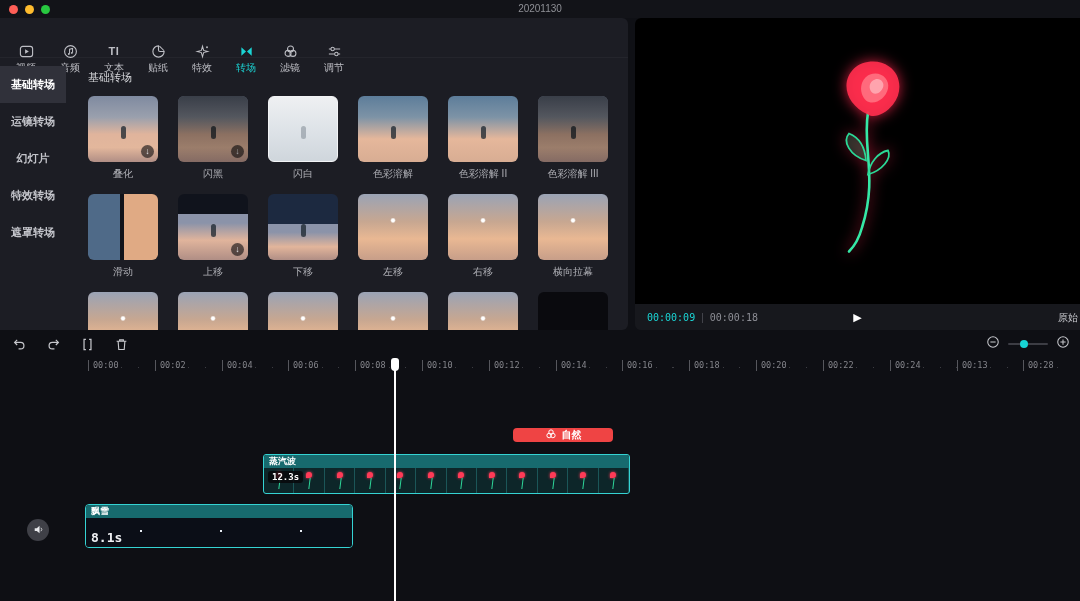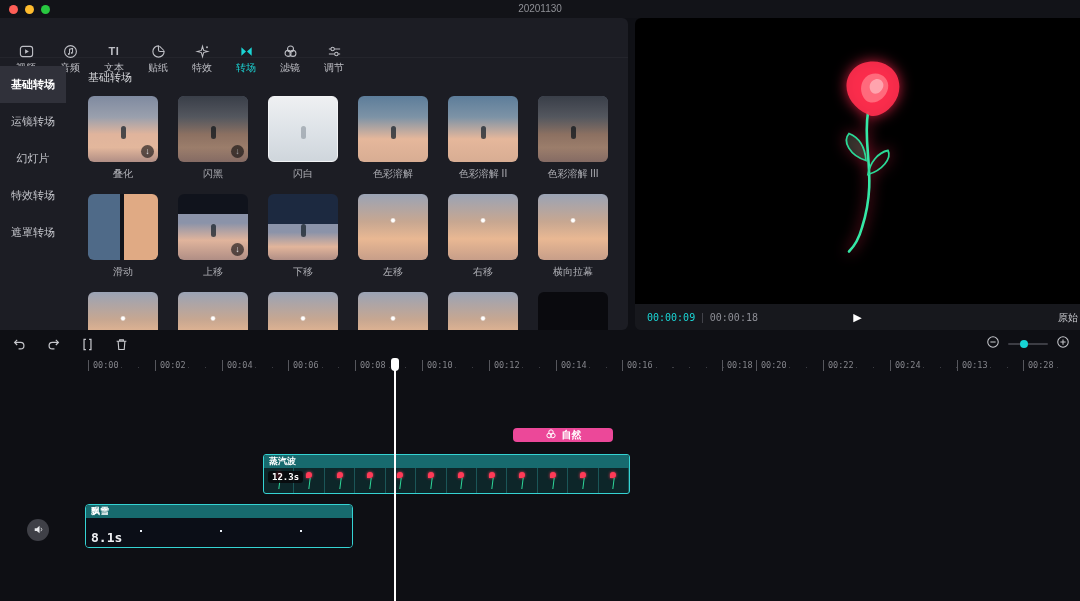--- a/index.html
+++ b/index.html
@@ -21,21 +21,21 @@
   
   .tabbar { height:40px; display:flex; align-items:center; padding:0 4px; border-bottom:1px solid #24252c; flex:none; }
   .tab { width:44px; height:36px; display:flex; flex-direction:column; align-items:center; justify-content:center; gap:2px; font-size:10px; color:#bdbec4; cursor:default;margin-top:43px; }
   .tab.active { color:#1bd5d5; }
   .tab .ticon { height:15px; display:flex; align-items:center; justify-content:center; }
   .tab .ticon svg { display:block; }
   .ticon-text { font-size:11px; font-weight:bold; letter-spacing:.5px; line-height:14px; }
 
   .panel-body { display:flex; flex:1; min-height:0; }
   .sidebar { width:66px; padding-top:8px; flex:none; }
-  .side-item { height:37px; line-height:37px; text-align:center; font-size:11px; color:#c3c4ca; }
+  .side-item { height:37px; line-height:37px; text-align:center; font-size:11px; color:#c3c4ca;font-weight:bold; }
   .side-item.active { background:#30313a; color:#ffffff; font-weight:bold; }
 
   .content { flex:1; padding:12px 0 0 22px; overflow:hidden; position:relative; }
   .section-title { font-size:11px; color:#d4d5d9; margin-bottom:11px; }
   .grid { display:flex; flex-wrap:wrap; column-gap:20px; row-gap:13px; width:560px; }
   .lib-item { width:70px; }
   .thumb { width:70px; height:66px; border-radius:6px; position:relative; overflow:hidden;
     background:linear-gradient(180deg,#7f8aa0 0%,#9aa0ad 32%,#e0b49c 58%,#e3b79c 78%,#b08e85 100%); }
   .thumb .figure { position:absolute; left:50%; top:46%; width:5px; height:13px; margin-left:-2px; border-radius:3px;
     background:rgba(26,36,46,.75); }
@@ -71,21 +71,21 @@
   .zoom-box { position:absolute; right:10px; top:0; height:28px; display:flex; align-items:center; gap:8px; color:#c6c7cc; }
   .zoom-slider { width:40px; height:2px; background:#3c3d44; border-radius:2px; position:relative; }
   .zoom-dot { position:absolute; left:12px; top:-3px; width:8px; height:8px; border-radius:50%; background:#17d4d4; }
 
   .ruler { position:absolute; top:28px; left:0; right:0; height:16px; }
   .ruler::before { content:""; position:absolute; left:88px; right:10px; top:9px; height:1px;
     background-image:repeating-linear-gradient(90deg,#3c3d43 0 1px, transparent 1px 16.7px); }
   .rlabel { position:absolute; top:2px; font-size:8.5px; color:#84858b; font-family:"DejaVu Sans Mono", monospace;
     padding-left:4px; border-left:1px solid #56575d; line-height:11px; }
 
-  .chip-filter { position:absolute; left:513px; top:98px; width:100px; height:14px; background:#ec4899; border-radius:4px;
+  .chip-filter { position:absolute; left:513px; top:98px; width:100px; height:14px; background:#ef4444; border-radius:4px;
     display:flex; align-items:center; justify-content:center; gap:5px; color:#fff; font-size:10px; font-weight:bold; }
 
   .effect-clip { position:absolute; left:263px; top:124px; width:367px; height:40px; border:1px solid #35d3d3; border-radius:3px; overflow:hidden; background:#0d2629; }
   .clip-head { height:13px; background:#176a6e; display:flex; align-items:center; padding:0 5px; font-size:9px; color:#fff; font-weight:bold; }
   .effect-body { position:relative; height:25px; display:flex;text-align:right; }
   .cell { flex:1; border-right:1px solid rgba(60,200,200,.3); position:relative; }
   .cell::before { content:""; position:absolute; left:50%; top:4px; width:6px; height:6px; margin-left:-3px;
     border-radius:50% 50% 50% 0; background:#ff3b57; box-shadow:0 0 3px #ff3b57; }
   .cell::after { content:""; position:absolute; left:50%; top:10px; width:1px; height:11px; background:#2fd89a; transform:rotate(7deg); }
   .duration-badge { position:absolute; left:4px; top:3px; background:rgba(8,8,10,.85); color:#fff; font-size:9px; font-weight:bold;
@@ -377,21 +377,21 @@
     <div class="ruler">
       <span class="rlabel" style="left:88px">00:00</span>
       <span class="rlabel" style="left:155px">00:02</span>
       <span class="rlabel" style="left:222px">00:04</span>
       <span class="rlabel" style="left:288px">00:06</span>
       <span class="rlabel" style="left:355px">00:08</span>
       <span class="rlabel" style="left:422px">00:10</span>
       <span class="rlabel" style="left:489px">00:12</span>
       <span class="rlabel" style="left:556px">00:14</span>
       <span class="rlabel" style="left:622px">00:16</span>
-      <span class="rlabel" style="left:722px">00:18</span>
+      <span class="rlabel" style="left:689px">00:18</span>
       <span class="rlabel" style="left:756px">00:20</span>
       <span class="rlabel" style="left:823px">00:22</span>
       <span class="rlabel" style="left:890px">00:24</span>
       <span class="rlabel" style="left:957px">00:13</span>
       <span class="rlabel" style="left:1023px">00:28</span>
     </div>
 
     <div class="chip-filter">
       <span>
         <svg width="12" height="12" viewBox="0 0 16 16">

